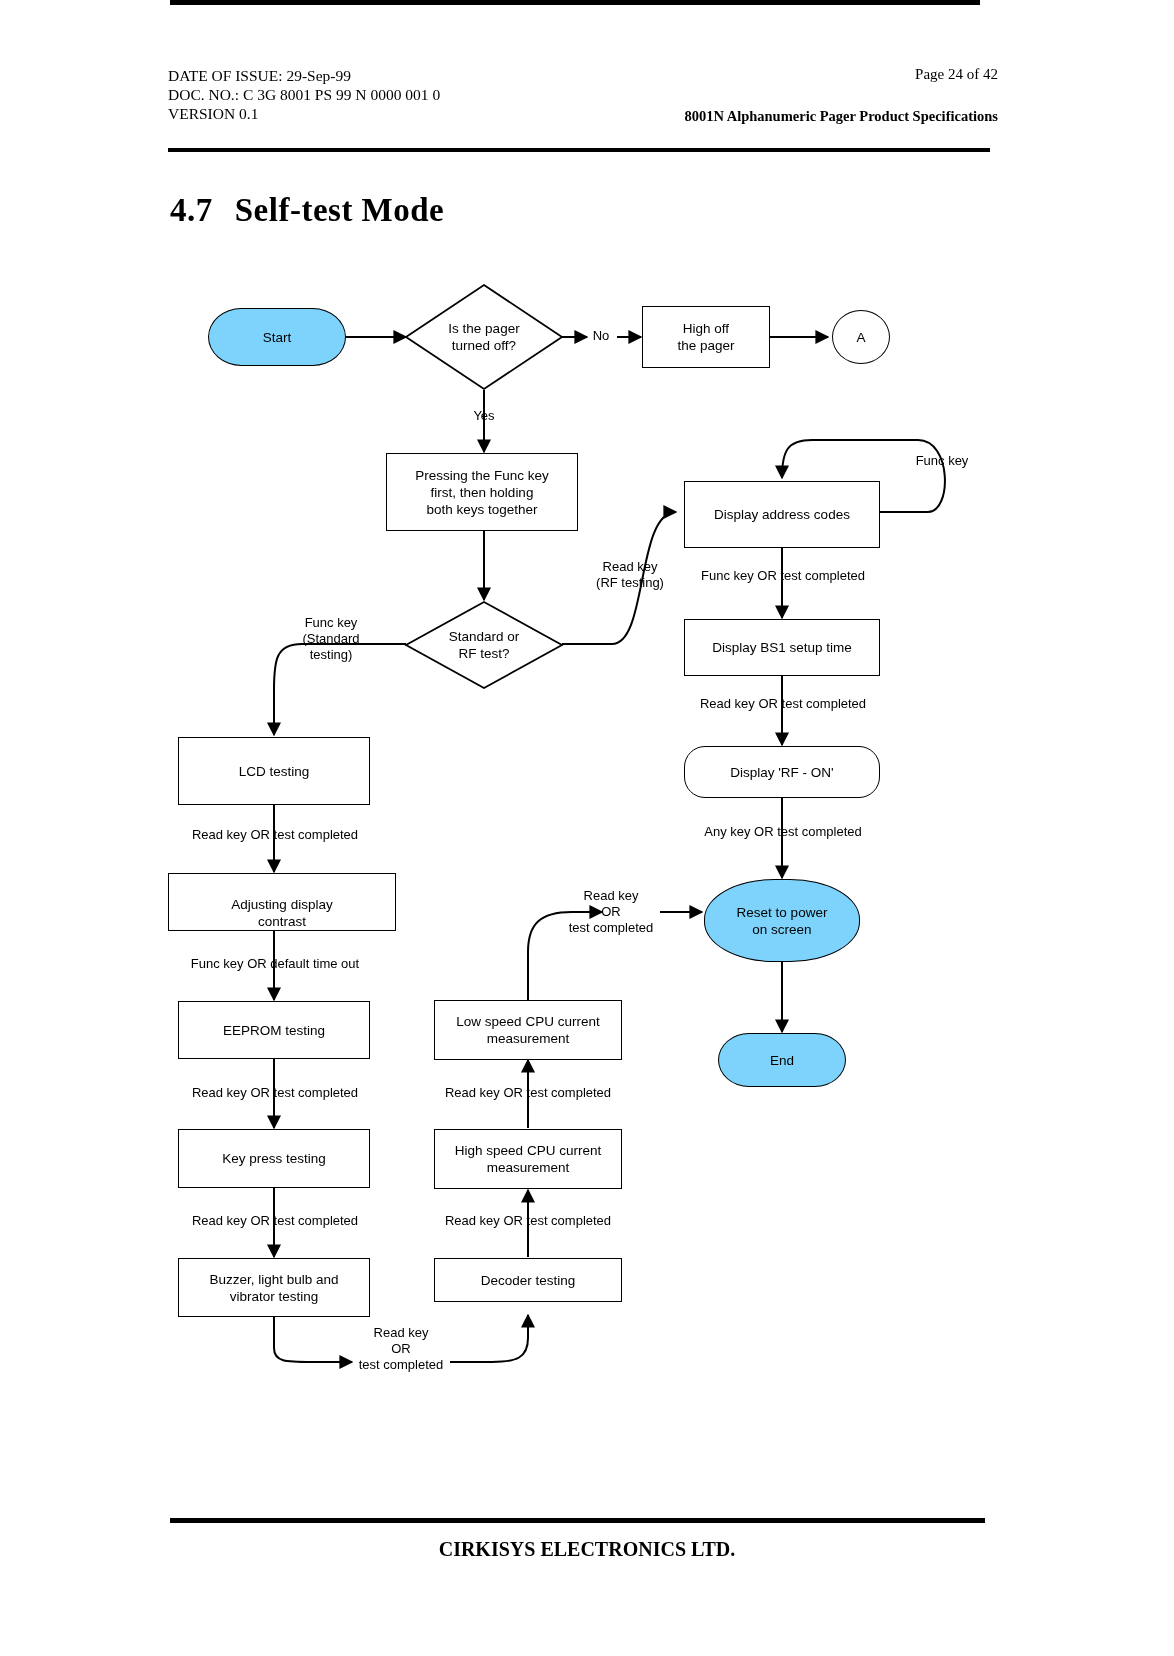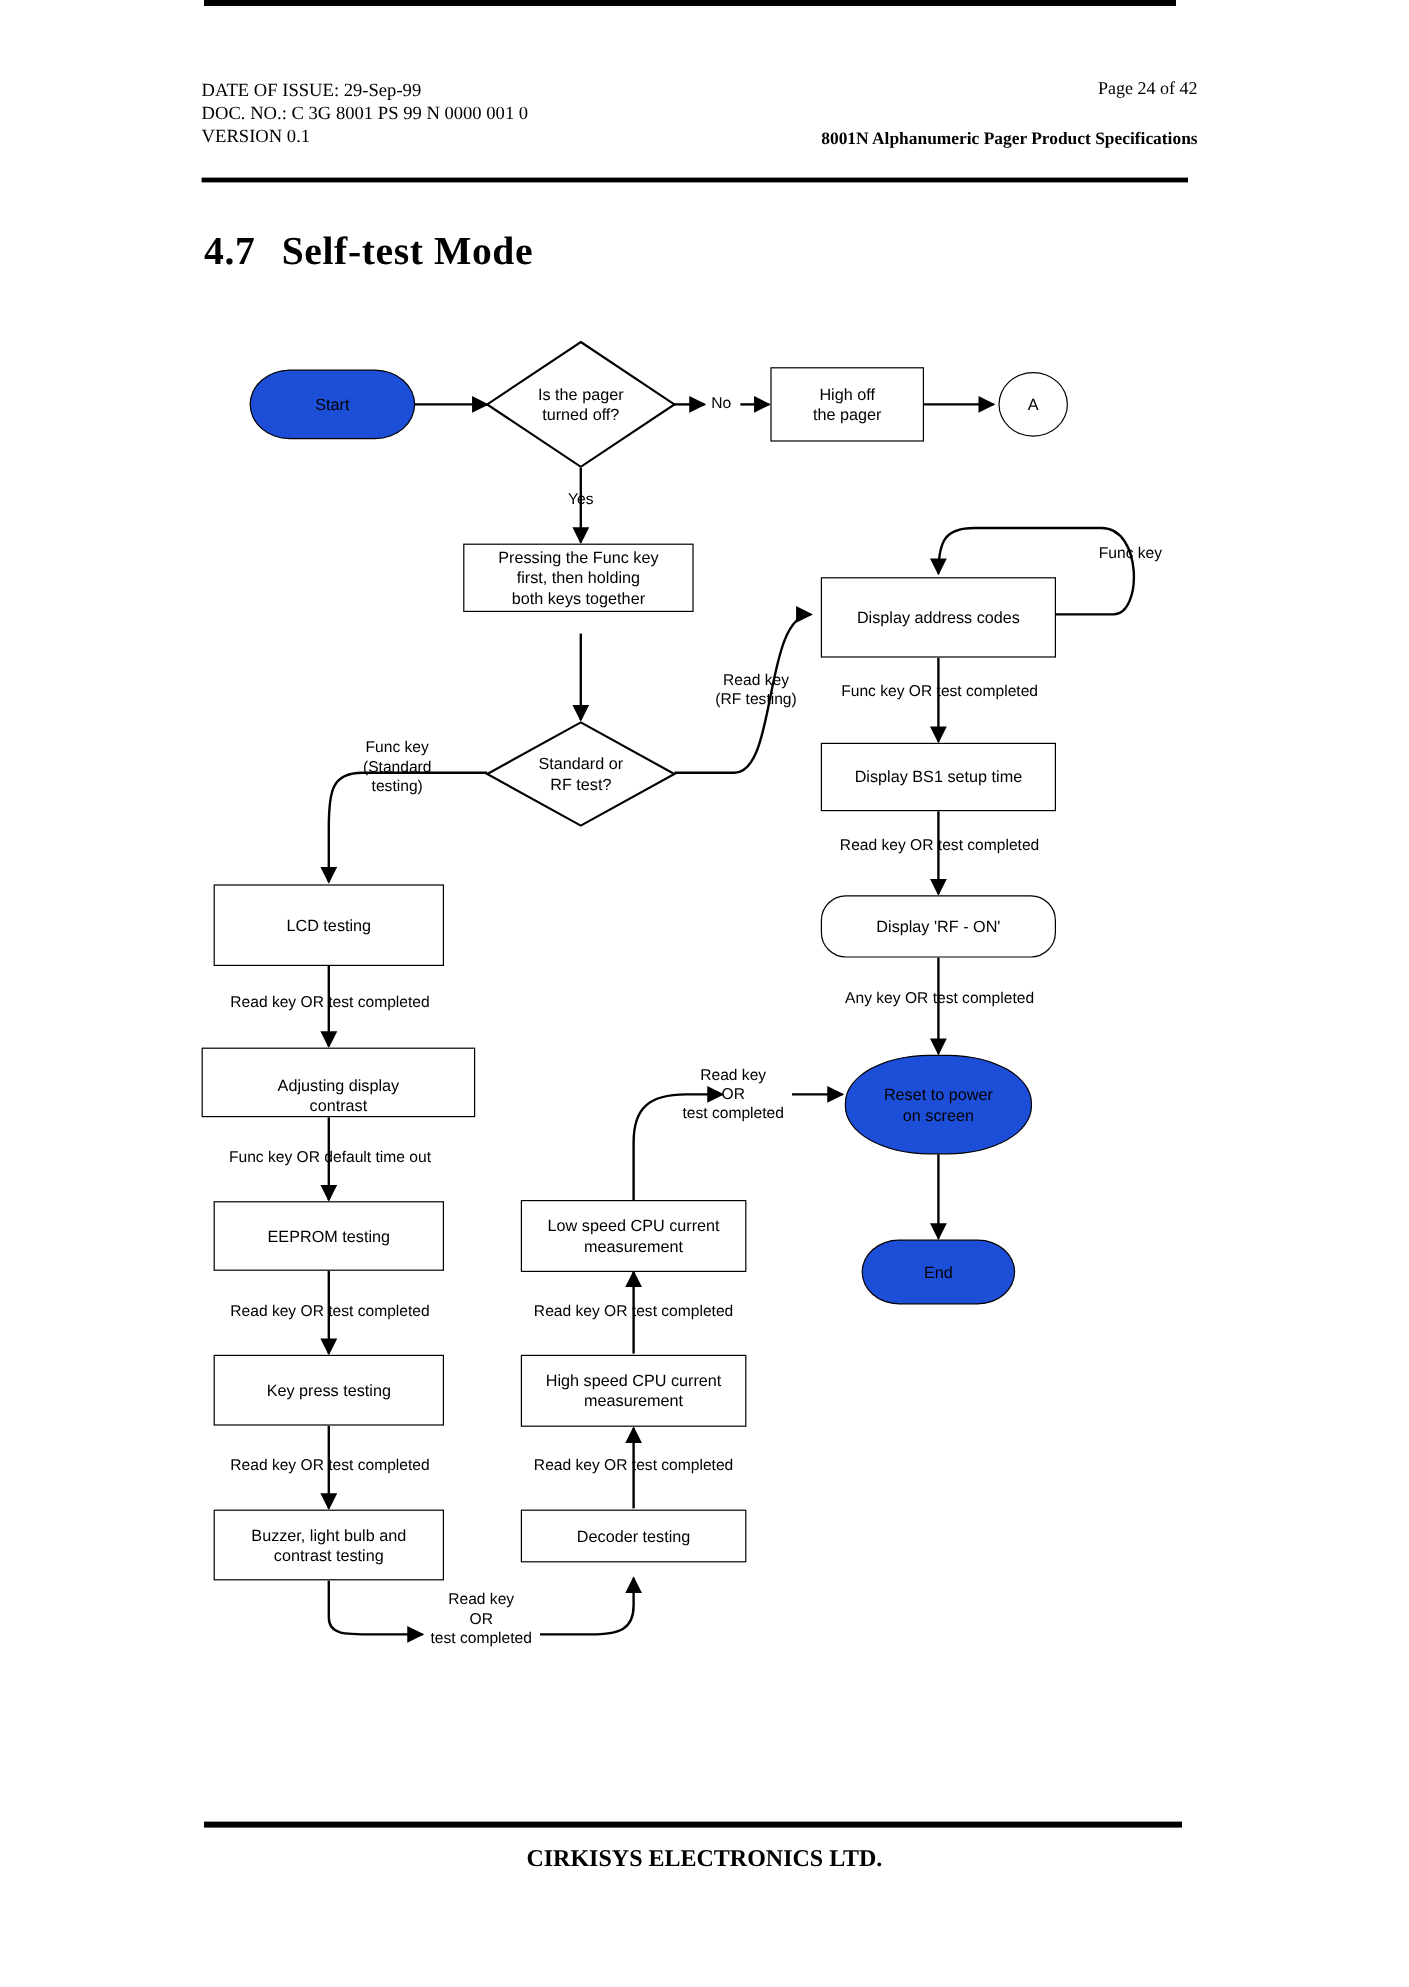--- a/index.html
+++ b/index.html
@@ -29,21 +29,21 @@
 
   
   .chart{position:absolute;left:0;top:0;width:1174px;height:1656px;}
   .chart svg{position:absolute;left:0;top:0;}
 
   
   .node{position:absolute;display:flex;align-items:center;justify-content:center;
         text-align:center;font-size:13.5px;line-height:17px;color:#000;
         font-family:"Liberation Sans", sans-serif;box-sizing:border-box;}
   .rect{border:1.6px solid #000;background:#fff;}
-  .term{border:1.6px solid #000;background:#1d4ed8;border-radius:46px/40px;}
+  .term{border:1.6px solid #000;background:#7dd3fc;border-radius:46px/40px;}
   .circ{border:1.6px solid #000;background:#fff;border-radius:50%;}
 
   .edge-label{position:absolute;font-size:13px;line-height:16px;text-align:center;
               color:#000;font-family:"Liberation Sans", sans-serif;white-space:pre-line;}
 
   
   .diamond{position:absolute;}
   .diamond .lbl{position:absolute;left:0;top:0;width:100%;height:100%;
                 display:flex;align-items:center;justify-content:center;text-align:center;
                 font-size:13.5px;line-height:17px;}
@@ -144,21 +144,21 @@
 
     <div class="node rect" style="left:642px;top:306px;width:128px;height:62px;white-space:pre-line;">
       <span>High off
 the pager</span>
     </div>
 
     <div class="node circ" style="left:832px;top:310px;width:58px;height:54px;">
       <span>A</span>
     </div>
 
-    <div class="node rect" style="left:386px;top:453px;width:192px;height:57px;white-space:pre-line;">
+    <div class="node rect" style="left:386px;top:453px;width:192px;height:78px;white-space:pre-line;">
       <span>Pressing the Func key
 first, then holding
 both keys together</span>
     </div>
 
     <div class="diamond" style="left:404px;top:600px;width:160px;height:90px;">
       <svg width="160" height="90">
         <polygon points="80,2 158,45 80,88 2,45" fill="#fff" stroke="#000" stroke-width="1.8"></polygon>
       </svg>
       <span class="lbl" style="white-space:pre-line;">Standard or
@@ -173,21 +173,21 @@
 contrast</span>
     </div>
     <div class="node rect" style="left:178px;top:1001px;width:192px;height:58px;">
       <span>EEPROM testing</span>
     </div>
     <div class="node rect" style="left:178px;top:1129px;width:192px;height:59px;">
       <span>Key press testing</span>
     </div>
     <div class="node rect" style="left:178px;top:1258px;width:192px;height:59px;white-space:pre-line;">
       <span>Buzzer, light bulb and
-contrast testing</span>
+vibrator testing</span>
     </div>
 
     <div class="node rect" style="left:434px;top:1258px;width:188px;height:44px;">
       <span>Decoder testing</span>
     </div>
     <div class="node rect" style="left:434px;top:1129px;width:188px;height:60px;white-space:pre-line;">
       <span>High speed CPU current
 measurement</span>
     </div>
     <div class="node rect" style="left:434px;top:1000px;width:188px;height:60px;white-space:pre-line;">

